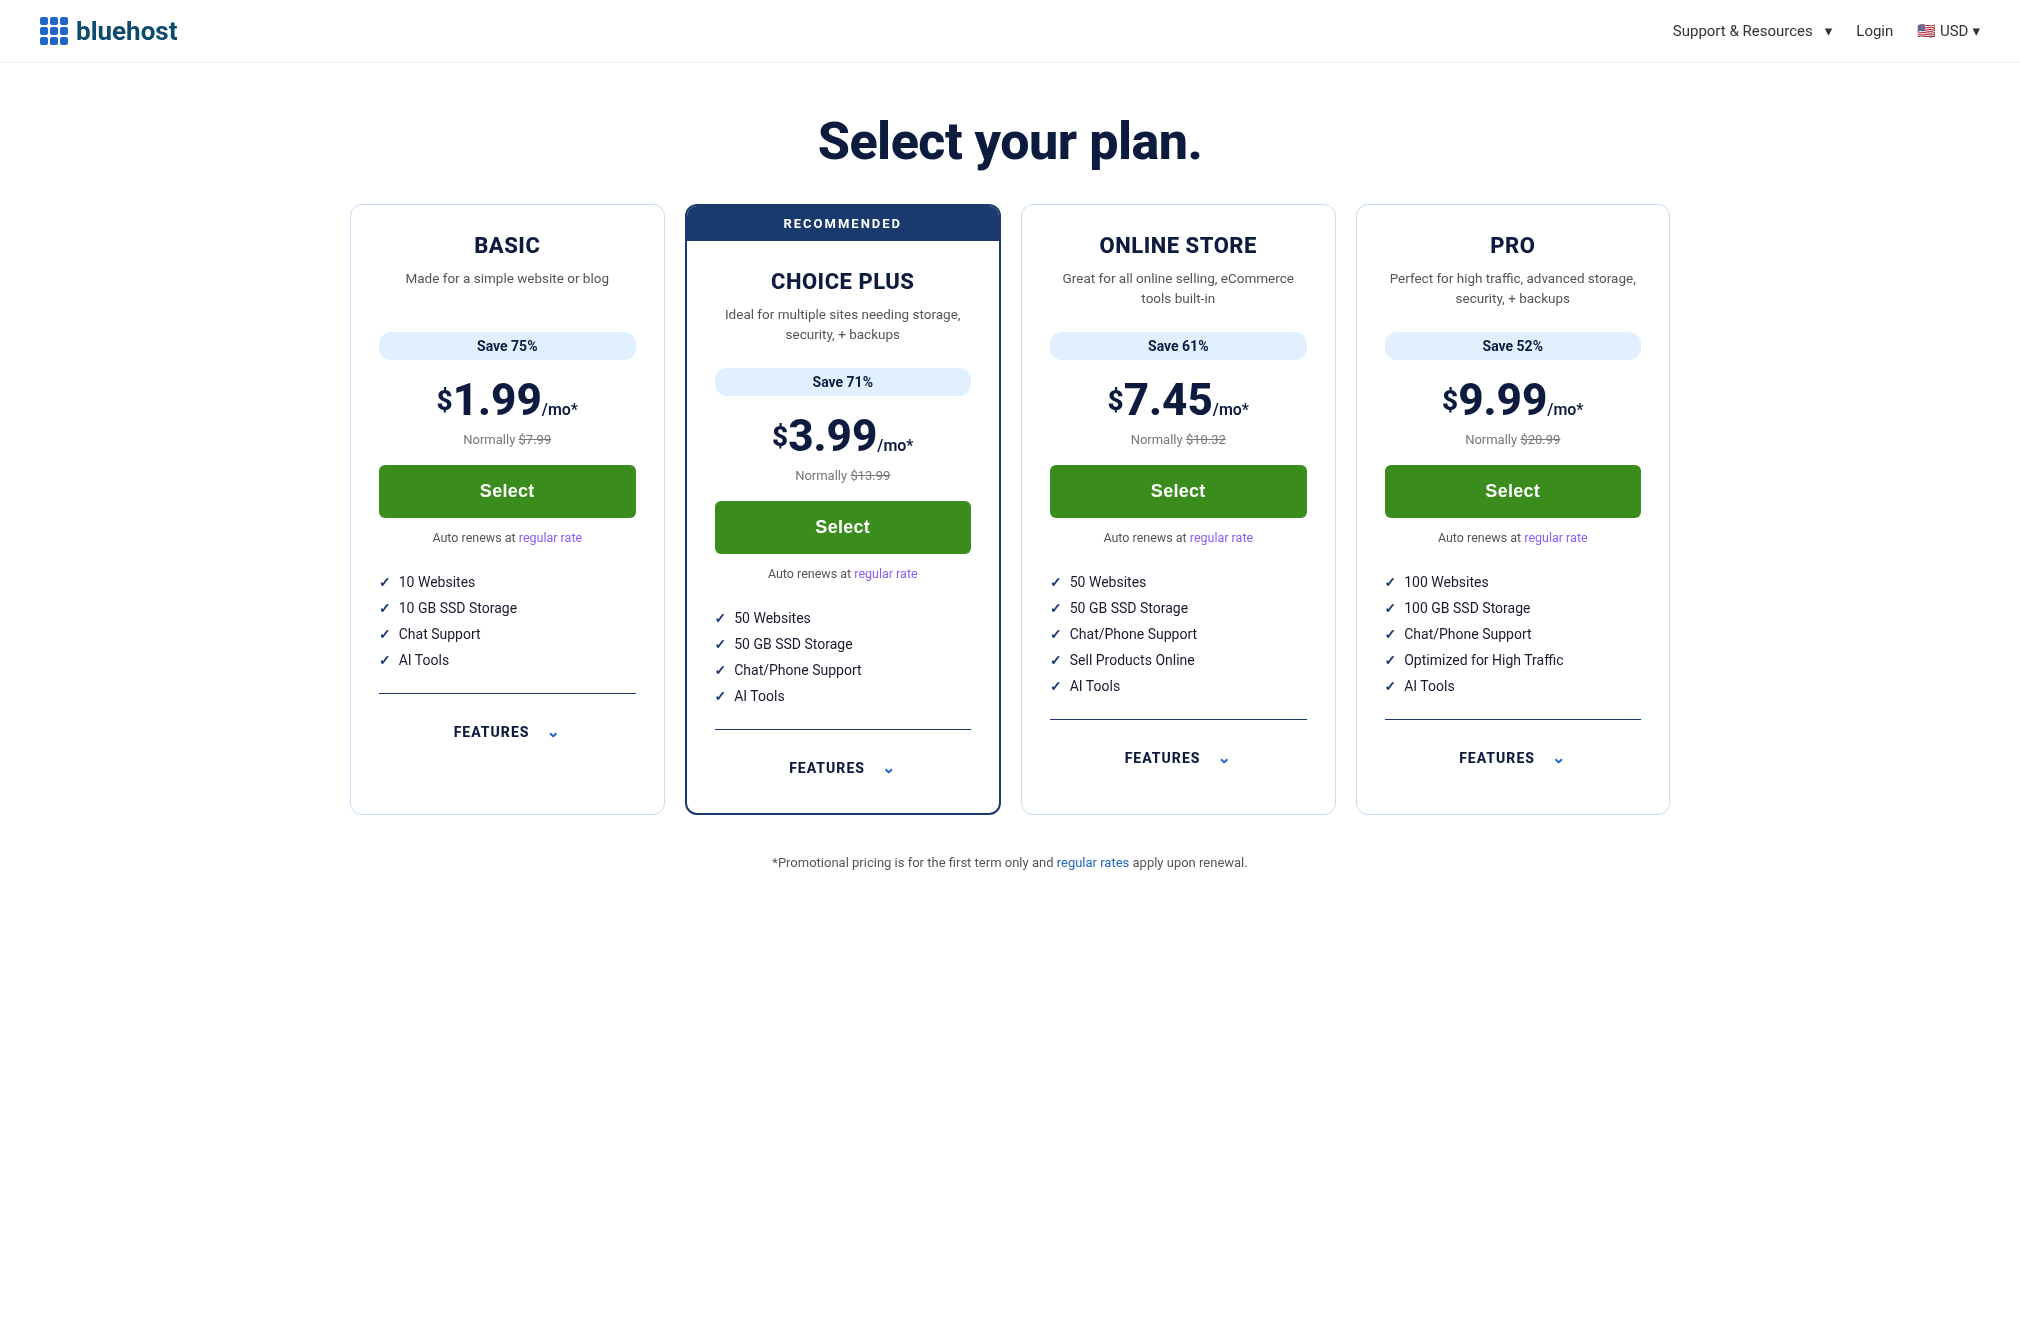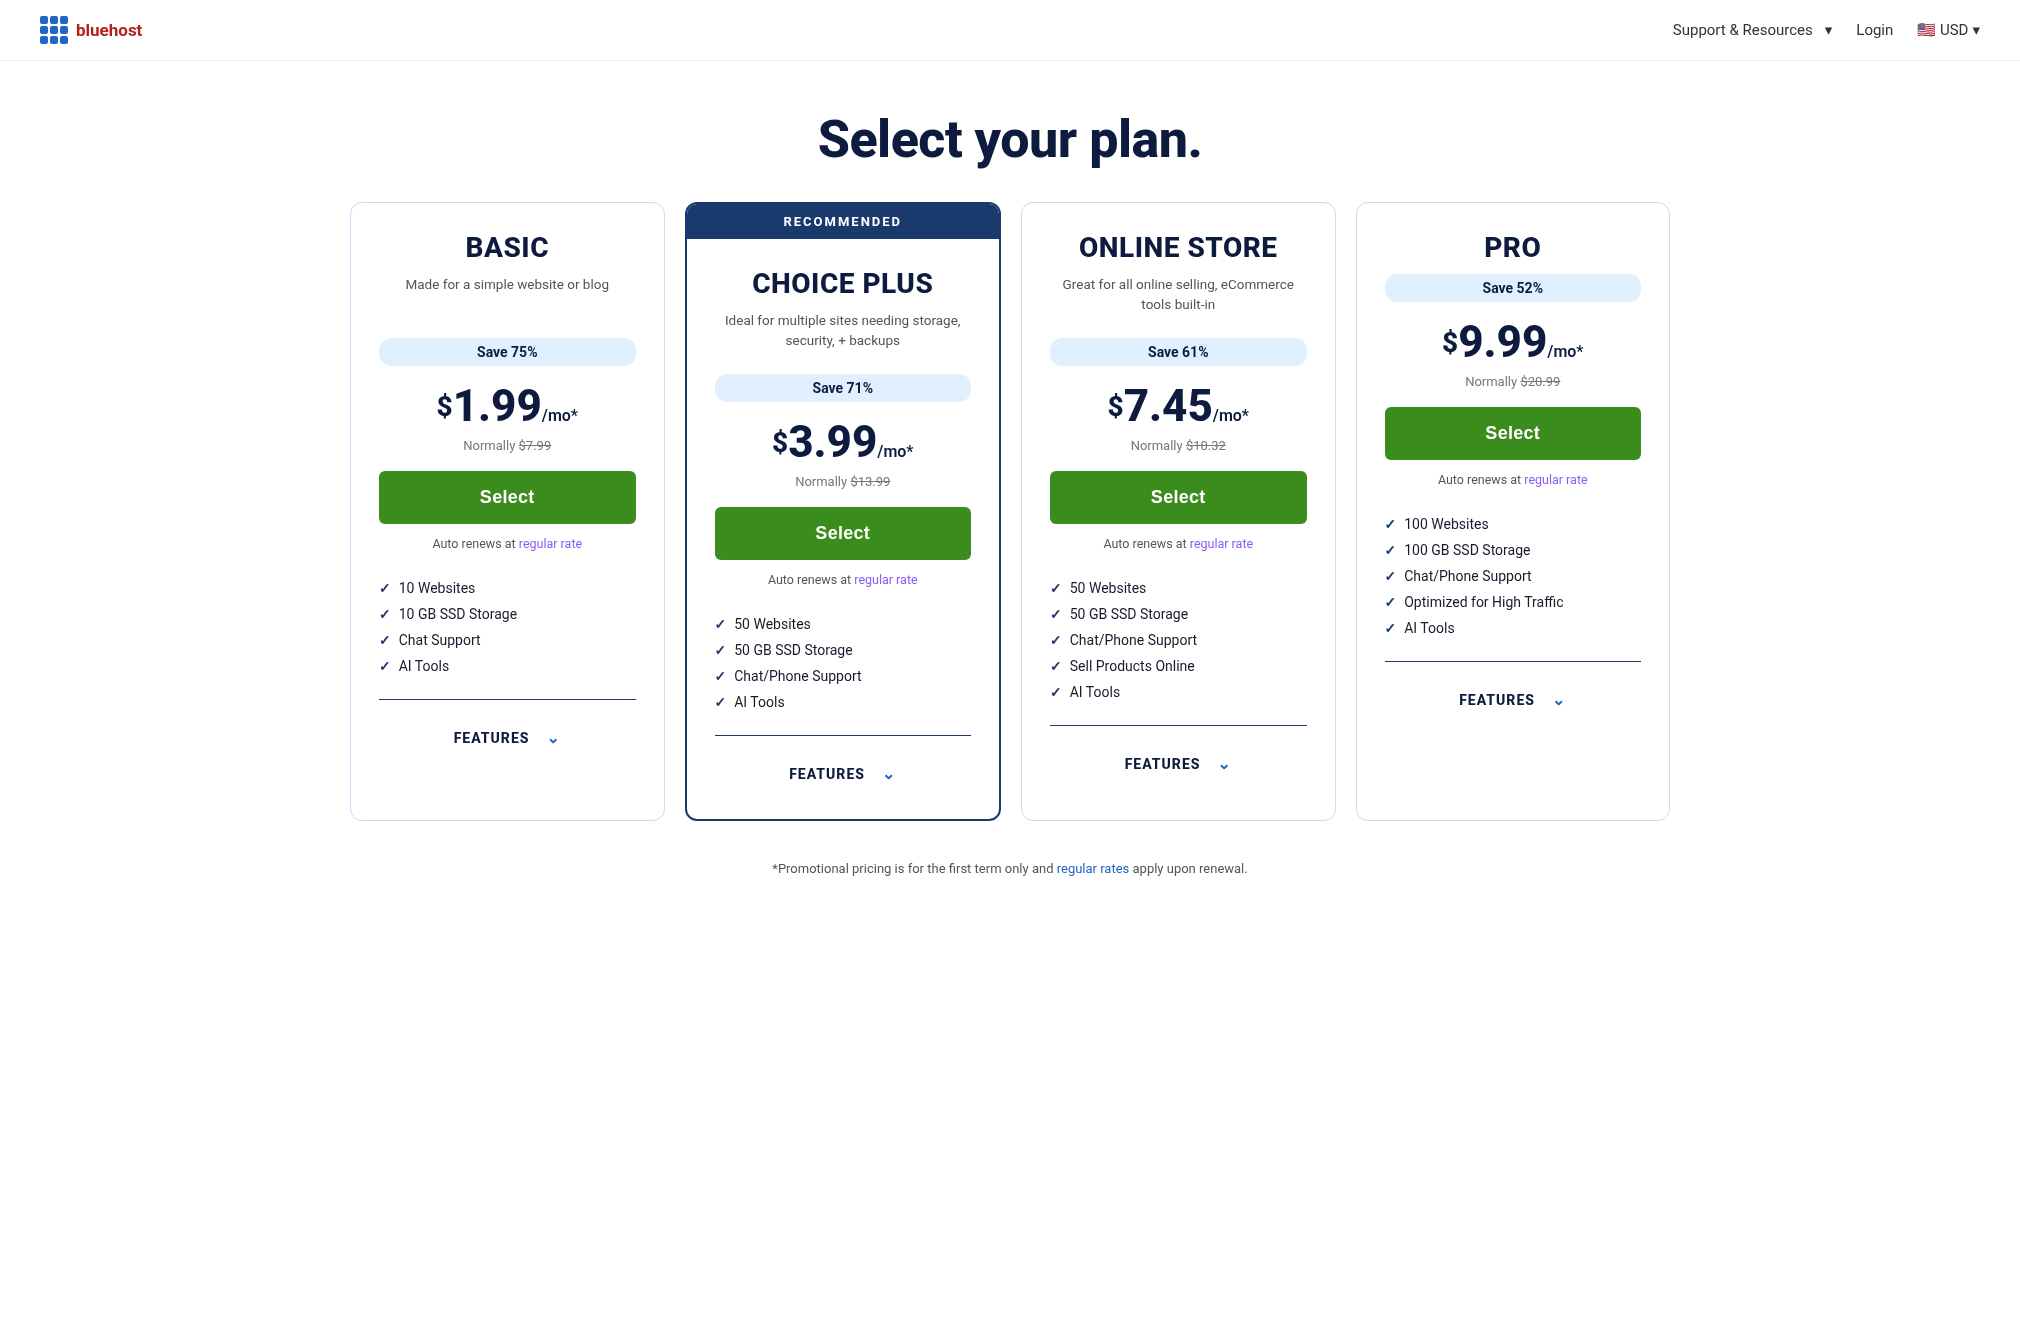--- a/index.html
+++ b/index.html
@@ -28,23 +28,23 @@
       grid-template-columns: repeat(3,8px);
       grid-template-rows: repeat(3,8px);
       gap: 2px;
     }
     .logo-dot {
       width: 8px; height: 8px;
       background: #2065c7;
       border-radius: 2px;
     }
     .logo-text {
-      font-size: 17px;
+      font-size: 26px;
       font-weight: 700;
-      color: #b91c1c;
+      color: #0c4a6e;
     }
     .header-right {
       display: flex;
       align-items: center;
       gap: 24px;
     }
     .header-support {
       font-size: 15px;
       color: #333;
       cursor: pointer;
@@ -112,21 +112,21 @@
       font-weight: 700;
       letter-spacing: 2px;
       text-transform: uppercase;
     }
 
     .plan-body {
       padding: 28px 28px 20px;
     }
 
     .plan-name {
-      font-size: 28px;
+      font-size: 22px;
       font-weight: 800;
       color: #0d1b3e;
       text-align: center;
       letter-spacing: 0.5px;
       margin-bottom: 10px;
     }
 
     .plan-description {
       font-size: 13.5px;
       color: #555;
@@ -380,20 +380,21 @@
         <hr class="features-divider">
         <div class="features-toggle">
     <span>FEATURES</span>
     <span class="chevron-icon">⌄</span>
   </div>
       </div>
     </div>
     <div class="plan-card">
       <div class="plan-body">
         <div class="plan-name">PRO</div>
+        <div class="plan-description">Perfect for high traffic, advanced storage, security, + backups</div>
         <div class="savings-badge">Save 52%</div>
         <div class="price-area">
     <span class="price-main">
       <span class="price-dollar">$</span>9.99<span class="price-suffix">/mo*</span>
     </span>
   </div>
         <div class="price-normal">Normally <s>$20.99</s></div>
         <button class="select-btn">Select</button>
         <div class="auto-renews">Auto renews at <a>regular rate</a></div>
         <ul class="features-list">

